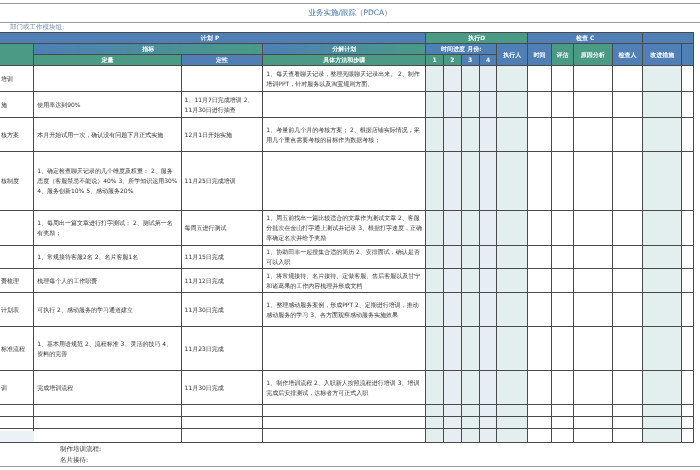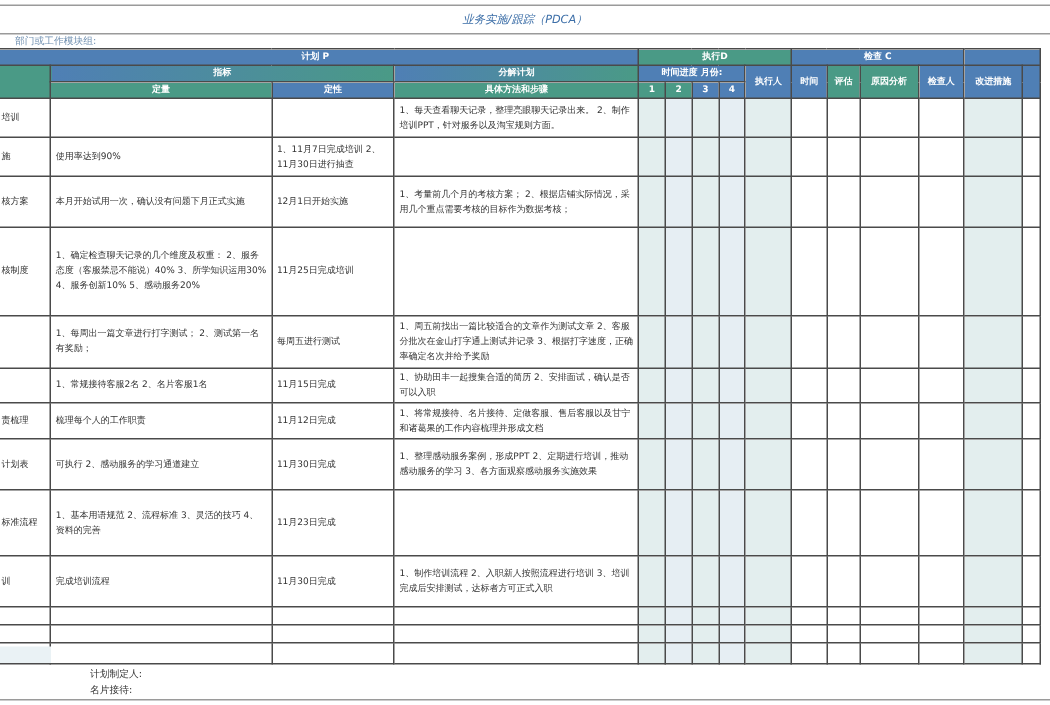--- a/index.html
+++ b/index.html
@@ -1,17 +1,17 @@
 <!DOCTYPE html>
 <html><head>
 <meta charset="utf-8">
 <style>
   html,body{margin:0;padding:0;background:#fff;}
   body{width:700px;height:470px;overflow:hidden;position:relative;font-family:"DejaVu Sans","Liberation Sans",sans-serif;color:#333;}
-  .title-bar{position:absolute;left:0;top:3px;width:700px;height:18px;border-top:1px solid #9a9a9a;border-bottom:1px solid #9a9a9a;text-align:center;font-size:7.5px;line-height:18px;color:#3d6fa8;font-style:italic;}
+  .title-bar{position:absolute;left:0;top:3px;width:700px;height:18px;border-top:1px solid #9a9a9a;border-bottom:1px solid #9a9a9a;text-align:center;font-size:7.5px;line-height:18px;color:#3d6fa8;}
   .dept{position:absolute;left:10px;top:23px;font-size:6.5px;color:#6f8fb0;}
   table.sheet{position:absolute;left:-6px;top:32px;border-collapse:collapse;table-layout:fixed;}
   table.sheet td{border:1px solid #4a4a4a;font-size:6px;line-height:10px;padding:0 3px;vertical-align:middle;overflow:hidden;white-space:nowrap;}
   .h-green{background:#4a9a86;color:#fff;text-align:center;font-weight:bold;}
   .h-blue{background:#4f7fb5;color:#fff;text-align:center;font-weight:bold;}
   .tint{background:#e3eeee;}
   .tint2{background:#e6eef3;}
   .ml{white-space:normal !important;}
   .foot{position:absolute;left:60px;top:444px;font-size:6.5px;line-height:11px;color:#333;}
   .foot-line{position:absolute;left:0;top:466px;width:700px;border-top:1px solid #9a9a9a;}
@@ -310,16 +310,16 @@
         <td class=""></td>
         <td class="tint"></td>
         <td class=""></td>
       </tr>
     </tbody>
 </table>
 
 <div class="left-strip"></div>
 
 <div class="foot">
-  <div>计划制定人:</div>
+  <div>制作培训流程:</div>
   <div>名片接待:</div>
 </div>
 <div class="foot-line"></div>
 
 </body></html>

